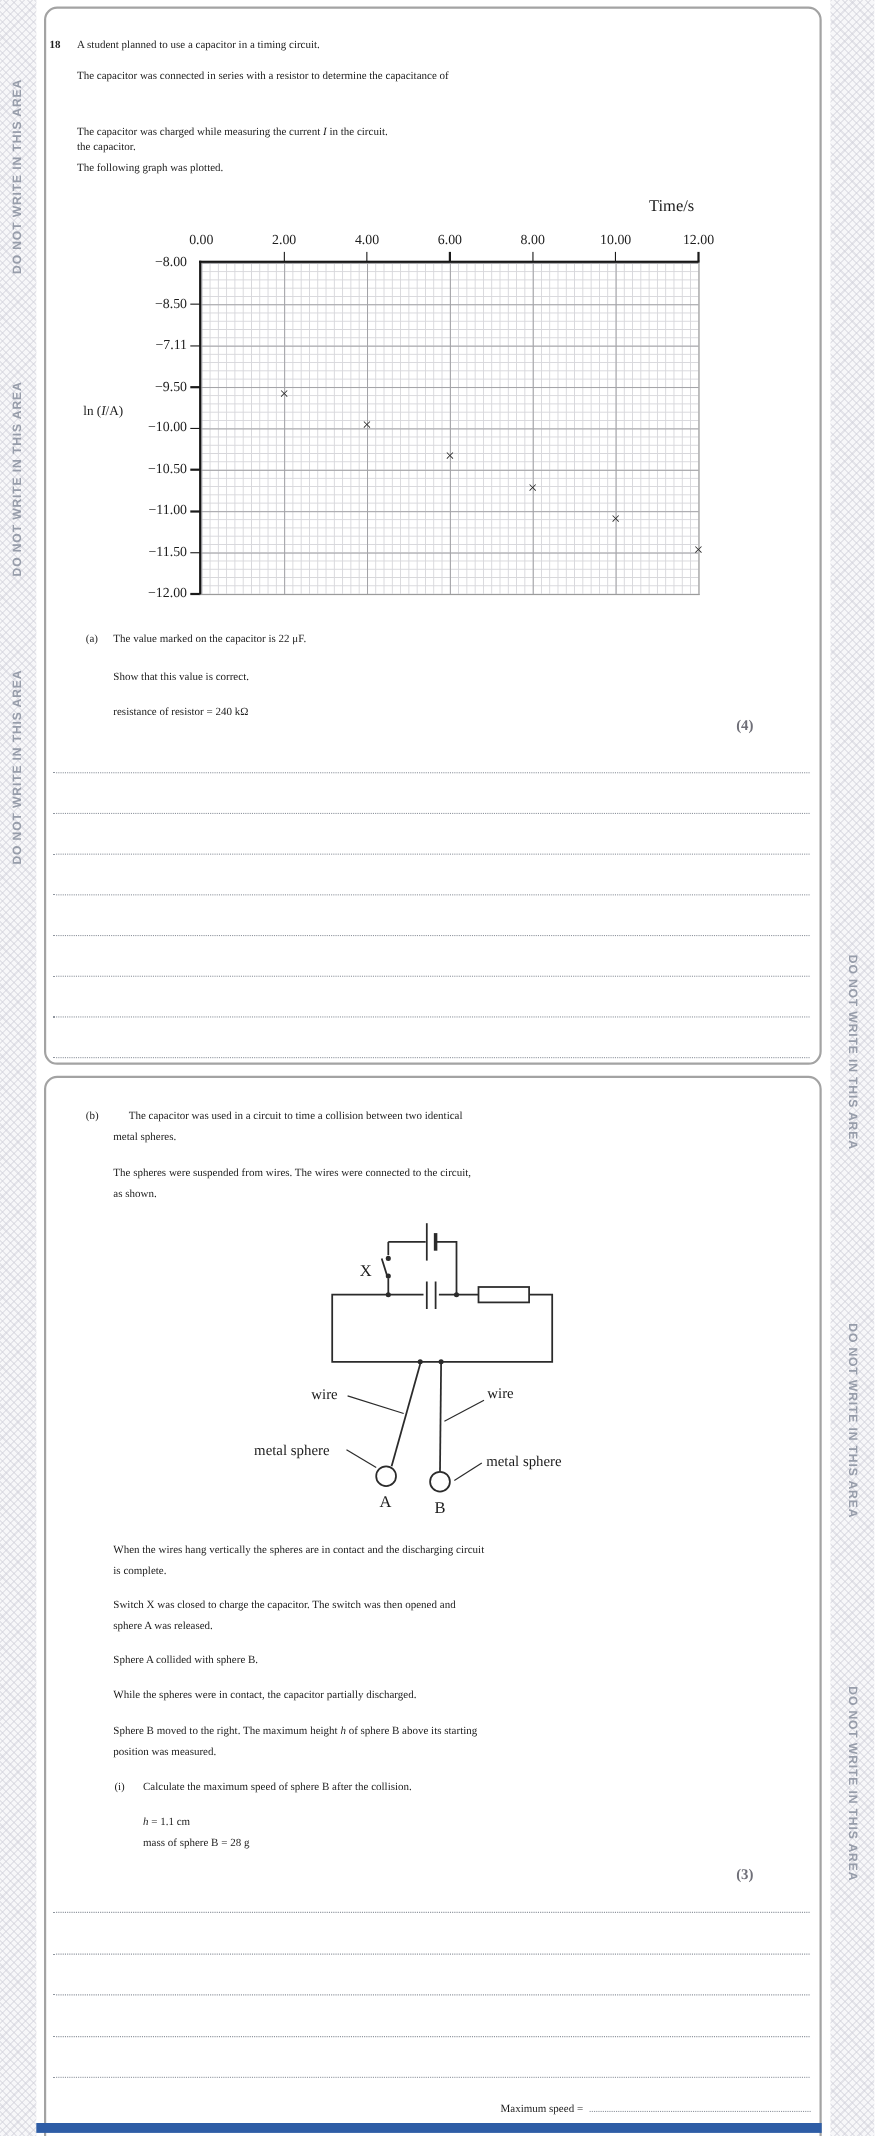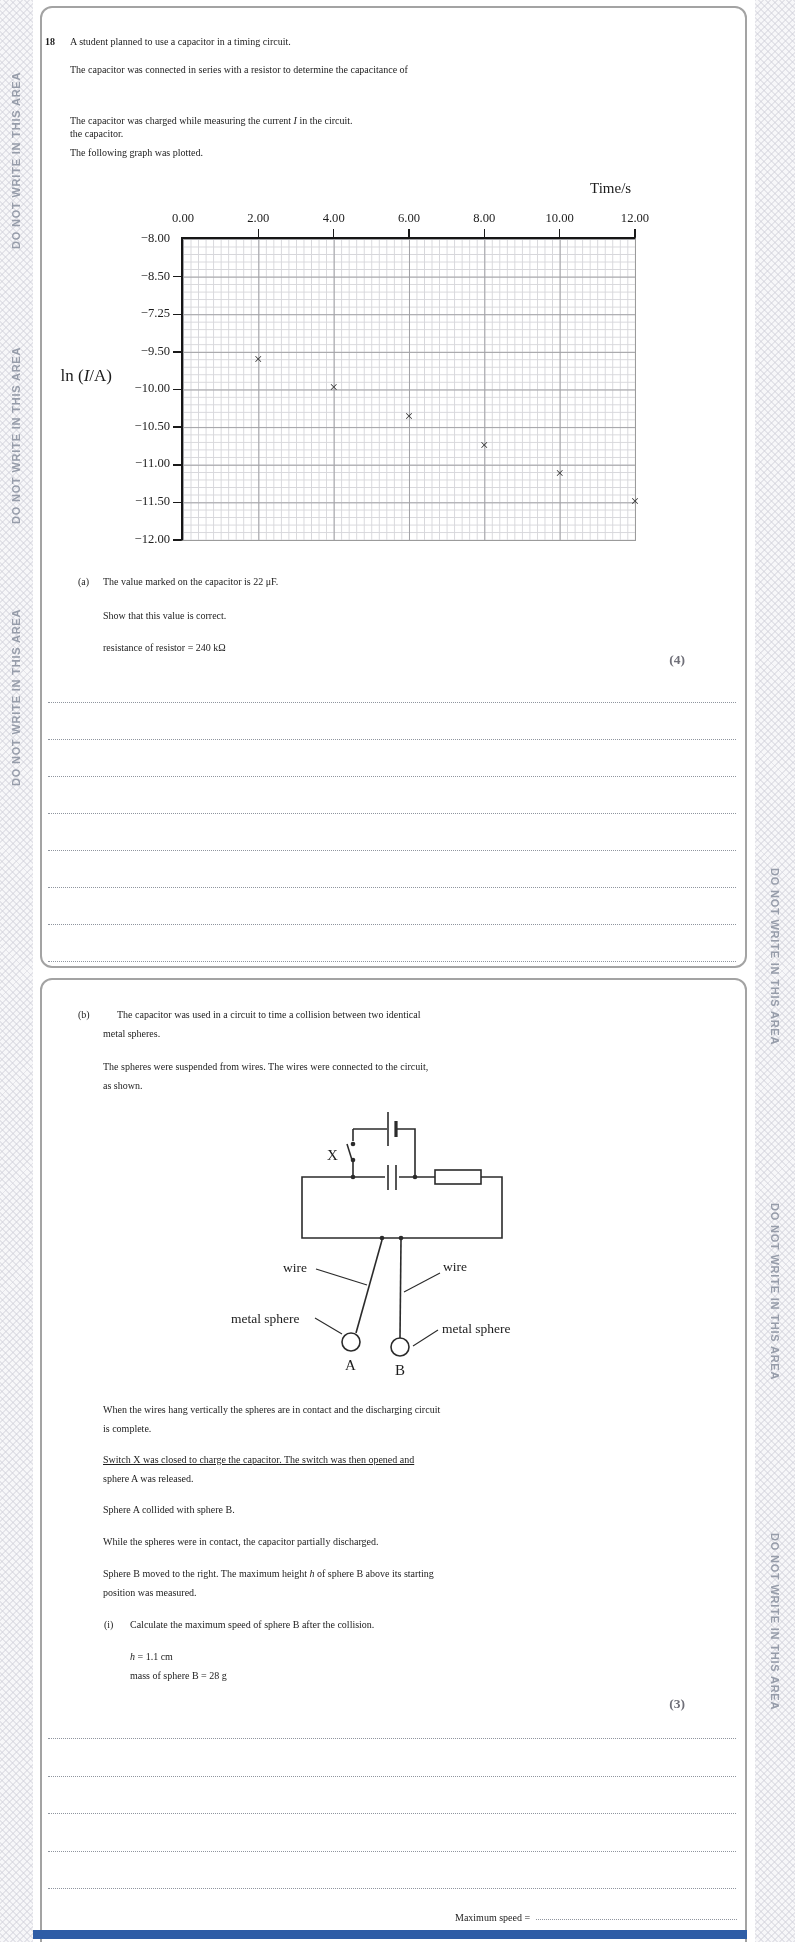--- a/index.html
+++ b/index.html
@@ -104,38 +104,38 @@
 
 <div class="xtick" style="left:257.6px;top:229px;"></div>
 <div class="xtick" style="left:332.9px;top:229px;"></div>
 <div class="xtick" style="left:408.2px;top:229px;"></div>
 <div class="xtick" style="left:483.6px;top:229px;"></div>
 <div class="xtick" style="left:558.9px;top:229px;"></div>
 <div class="xtick" style="left:634.2px;top:229px;"></div>
 
 <div class="t axis-lab ylab" style="left:126px;top:231px;">−8.00</div>
 <div class="t axis-lab ylab" style="left:126px;top:269px;">−8.50</div>
-<div class="t axis-lab ylab" style="left:126px;top:306px;">−7.25</div>
+<div class="t axis-lab ylab" style="left:126px;top:306px;">−7.11</div>
 <div class="t axis-lab ylab" style="left:126px;top:344px;">−9.50</div>
 <div class="t axis-lab ylab" style="left:126px;top:381px;">−10.00</div>
 <div class="t axis-lab ylab" style="left:126px;top:419px;">−10.50</div>
 <div class="t axis-lab ylab" style="left:126px;top:456px;">−11.00</div>
 <div class="t axis-lab ylab" style="left:126px;top:494px;">−11.50</div>
 <div class="t axis-lab ylab" style="left:126px;top:532px;">−12.00</div>
 
 <div class="ytick" style="left:173px;top:275.9px;"></div>
 <div class="ytick" style="left:173px;top:313.5px;"></div>
 <div class="ytick" style="left:173px;top:351.1px;"></div>
 <div class="ytick" style="left:173px;top:388.8px;"></div>
 <div class="ytick" style="left:173px;top:426.4px;"></div>
 <div class="ytick" style="left:173px;top:464px;"></div>
 <div class="ytick" style="left:173px;top:501.6px;"></div>
 <div class="ytick" style="left:173px;top:539.2px;"></div>
 
-<div class="t axis-lab" style="left:42px;top:366px;width:70px;text-align:right;font-size:17px;"><span>ln (</span><span class="it">I</span><span>/A)</span></div>
+<div class="t axis-lab" style="left:42px;top:366px;width:70px;text-align:right;font-size:12px;"><span>ln (</span><span class="it">I</span><span>/A)</span></div>
 
 <div class="plot">
     <span class="pt" style="left: 75.3333px; top: 120.4px;">×</span>
     <span class="pt" style="left: 150.667px; top: 148.995px;">×</span>
     <span class="pt" style="left: 226px; top: 177.59px;">×</span>
     <span class="pt" style="left: 301.333px; top: 206.185px;">×</span>
     <span class="pt" style="left: 376.667px; top: 234.027px;">×</span>
     <span class="pt" style="left: 452px; top: 262.623px;">×</span>
   </div>
 
@@ -199,21 +199,21 @@
   <text x="283" y="1272" font-size="13.5">wire</text>
   <text x="443" y="1271" font-size="13.5">wire</text>
   <text x="231" y="1323" font-size="13.5">metal sphere</text>
   <text x="442" y="1333" font-size="13.5">metal sphere</text>
   <text x="345" y="1370" font-size="15">A</text>
   <text x="395" y="1375" font-size="15">B</text>
 </svg>
 
 <div class="t" style="left:103px;top:1404px;">When the wires hang vertically the spheres are in contact and the discharging circuit</div>
 <div class="t" style="left:103px;top:1423px;">is complete.</div>
-<div class="t" style="left:103px;top:1454px;text-decoration:underline;">Switch X was closed to charge the capacitor. The switch was then opened and</div>
+<div class="t" style="left:103px;top:1454px;">Switch X was closed to charge the capacitor. The switch was then opened and</div>
 <div class="t" style="left:103px;top:1473px;">sphere A was released.</div>
 <div class="t" style="left:103px;top:1504px;">Sphere A collided with sphere B.</div>
 <div class="t" style="left:103px;top:1536px;">While the spheres were in contact, the capacitor partially discharged.</div>
 <div class="t" style="left:103px;top:1568px;"><span>Sphere B moved to the right. The maximum height </span><span class="it">h</span><span> of sphere B above its starting</span></div>
 <div class="t" style="left:103px;top:1587px;">position was measured.</div>
 
 <div class="t" style="left:104px;top:1619px;">(i)</div>
 <div class="t" style="left:130px;top:1619px;">Calculate the maximum speed of sphere B after the collision.</div>
 <div class="t" style="left:130px;top:1651px;"><span class="it">h</span><span> = 1.1 cm</span></div>
 <div class="t" style="left:130px;top:1670px;">mass of sphere B = 28 g</div>

